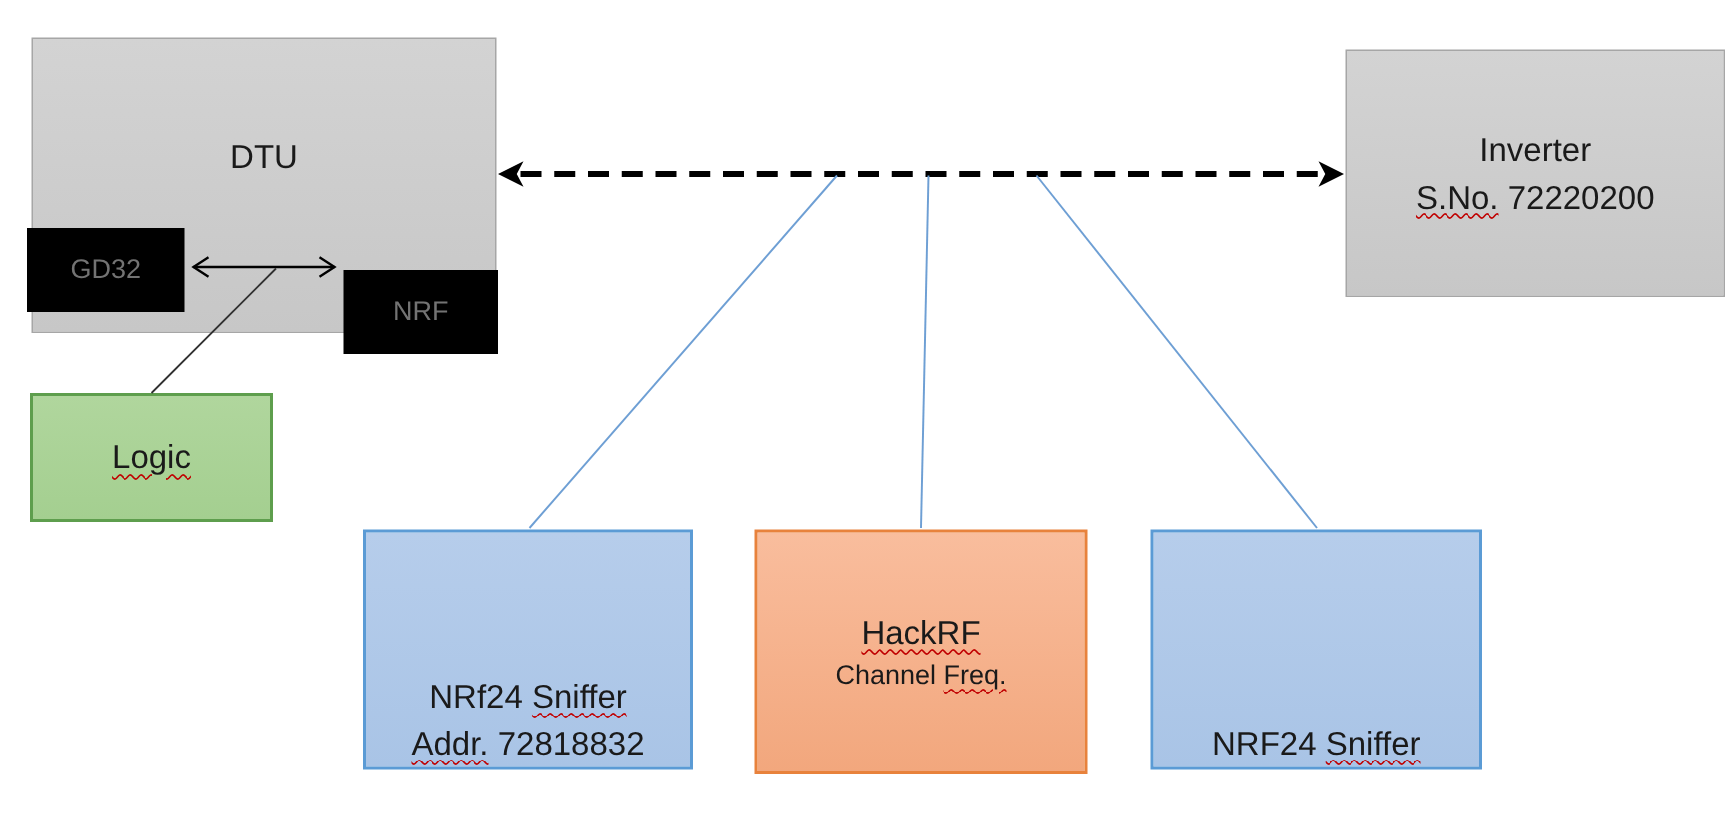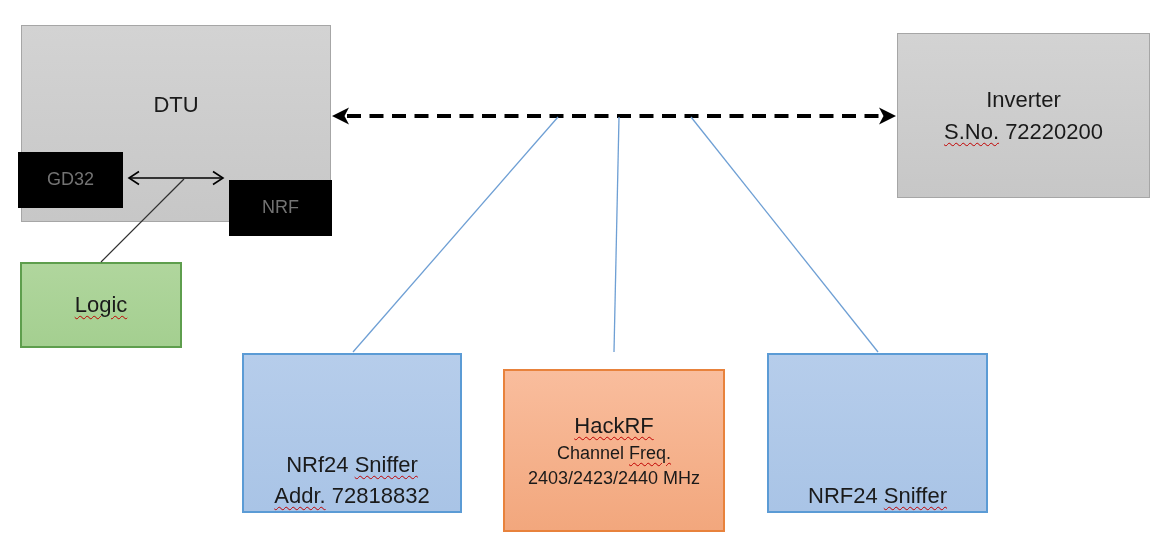--- a/index.html
+++ b/index.html
@@ -44,21 +44,21 @@
   .orange {
     background: linear-gradient(180deg, #f9bd9d, #f2a77d);
     border: 2px solid #e8823c;
   }
   .dtu      { left: 21px;  top: 25px;  width: 310px; height: 197px; padding-bottom: 38px; }
   .gd32     { left: 18px;  top: 152px; width: 105px; height: 56px; }
   .nrf      { left: 229px; top: 152px; width: 103px; height: 56px; margin-top: 28px; }
   .logic    { left: 20px;  top: 262px; width: 162px; height: 86px; }
   .inverter { left: 897px; top: 33px;  width: 253px; height: 165px; }
   .sniffer1 { left: 242px; top: 353px; width: 220px; height: 160px; }
-  .hackrf   { left: 503px; top: 353px; width: 222px; height: 163px; margin-top: 16px; }
+  .hackrf   { left: 503px; top: 353px; width: 222px; height: 163px; }
   .sniffer2 { left: 767px; top: 353px; width: 221px; height: 160px; }
   .small { font-size: 18px; line-height: 1.4; }
   .sp {
     text-decoration-line: underline;
     text-decoration-style: wavy;
     text-decoration-color: #c00000;
     text-decoration-thickness: 1px;
     text-underline-offset: 3px;
   }
   .overlay {
@@ -97,21 +97,20 @@
   </div>
 
   <div class="box blue sniffer1">
     <div><span>NRf24 </span><span class="sp">Sniffer</span></div>
     <div><span class="sp">Addr.</span><span> 72818832</span></div>
   </div>
 
   <div class="box orange hackrf">
     <div class="sp">HackRF</div>
     <div class="small"><span>Channel </span><span class="sp">Freq.</span></div>
-    <div class="small">2403/2423/2440 MHz</div>
   </div>
 
   <div class="box blue sniffer2">
     <div><span>NRF24 </span><span class="sp">Sniffer</span></div>
   </div>
 
   <svg class="overlay" viewBox="0 0 1157 543" xmlns="http://www.w3.org/2000/svg">
 
     <line x1="347" y1="116" x2="881" y2="116" stroke="#000000" stroke-width="4" stroke-dasharray="14 8.5"></line>
     <path d="M332,116 L349,107.5 L344.5,116 L349,124.5 Z" fill="#000000"></path>

